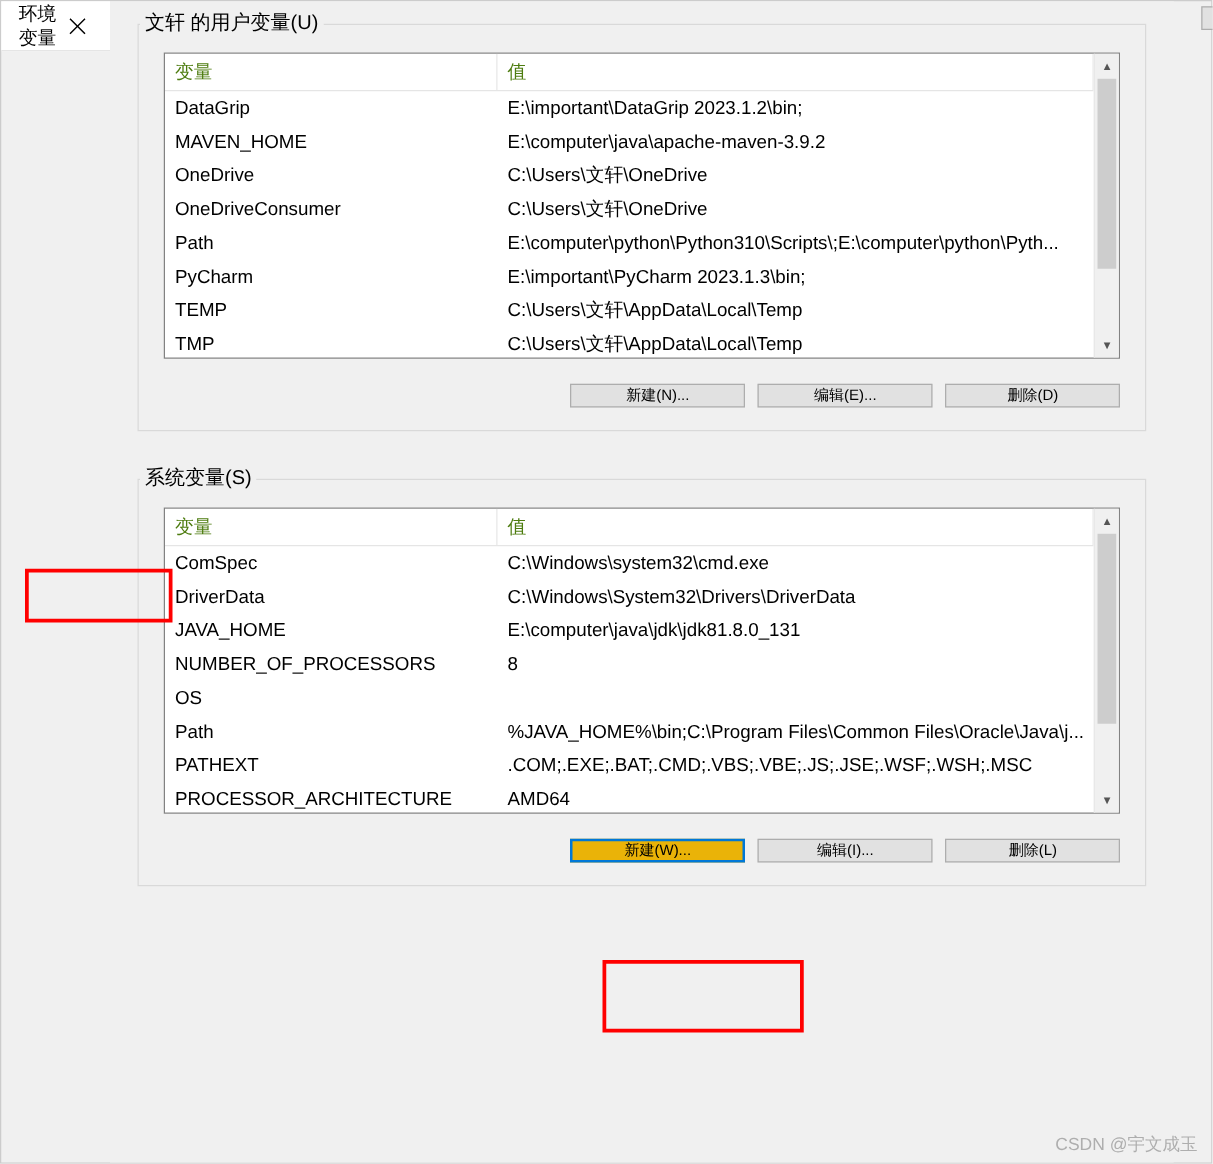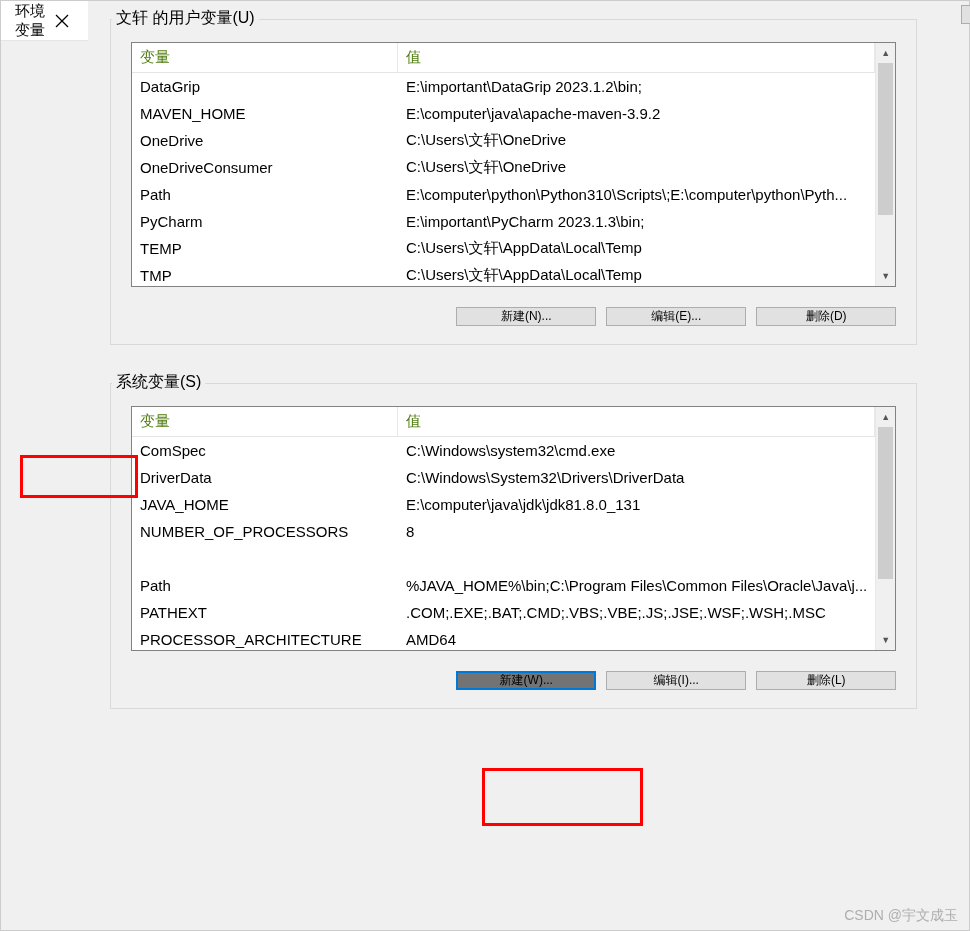--- a/index.html
+++ b/index.html
@@ -31,21 +31,21 @@
     .lv-cell.col-name { width: 266px; flex-shrink: 0; }
     .lv-cell.col-value { flex: 1; }
     
     .scrollbar-v { width: 20px; background: #f0f0f0; display: flex; flex-direction: column; border-left: 1px solid #e8e8e8; }
     .scrollbar-arrow { height: 20px; display: flex; align-items: center; justify-content: center; font-size: 9px; color: #555; }
     .scrollbar-track { flex: 1; position: relative; }
     .scrollbar-thumb { position: absolute; left: 2px; right: 2px; top: 0; height: 75%; background: #cdcdcd; }
     
     .button-row { display: flex; justify-content: flex-end; gap: 10px; }
     .btn { width: 140px; height: 19px; border: 1px solid #adadad; background: #e1e1e1; font-size: 12px; color: #000; cursor: pointer; display: flex; align-items: center; justify-content: center; }
-    .btn.focused { border: 2px solid #0078d7; background: #737373; }
+    .btn.focused { border: 2px solid #0078d7; background: #eab308; }
     
     .red-box-1 { position: absolute; border: 3px solid #ff0000; left: 20px; top: 455px; width: 118px; height: 43px; pointer-events: none; z-index: 10; }
     .red-box-2 { position: absolute; border: 3px solid #ff0000; left: 482px; top: 768px; width: 161px; height: 58px; pointer-events: none; z-index: 10; }
     
     .footer-buttons { display: flex; justify-content: flex-end; gap: 10px; padding: 4px 22px 16px 22px; }
     
     .watermark { position: absolute; bottom: 6px; right: 12px; font-size: 14px; color: rgba(130,130,130,0.6); z-index: 20; }
     
     .groupbox.sys { margin-top: 18px; }
   </style>
@@ -146,20 +146,21 @@
                 </div>
                 <div class="lv-row">
                   <div class="lv-cell col-name">JAVA_HOME</div>
                   <div class="lv-cell col-value">E:\computer\java\jdk\jdk81.8.0_131</div>
                 </div>
                 <div class="lv-row">
                   <div class="lv-cell col-name">NUMBER_OF_PROCESSORS</div>
                   <div class="lv-cell col-value">8</div>
                 </div>
                 <div class="lv-row">
+                  <div class="lv-cell col-name">OS</div>
                 </div>
                 <div class="lv-row">
                   <div class="lv-cell col-name">Path</div>
                   <div class="lv-cell col-value">%JAVA_HOME%\bin;C:\Program Files\Common Files\Oracle\Java\j...</div>
                 </div>
                 <div class="lv-row">
                   <div class="lv-cell col-name">PATHEXT</div>
                   <div class="lv-cell col-value">.COM;.EXE;.BAT;.CMD;.VBS;.VBE;.JS;.JSE;.WSF;.WSH;.MSC</div>
                 </div>
                 <div class="lv-row">

